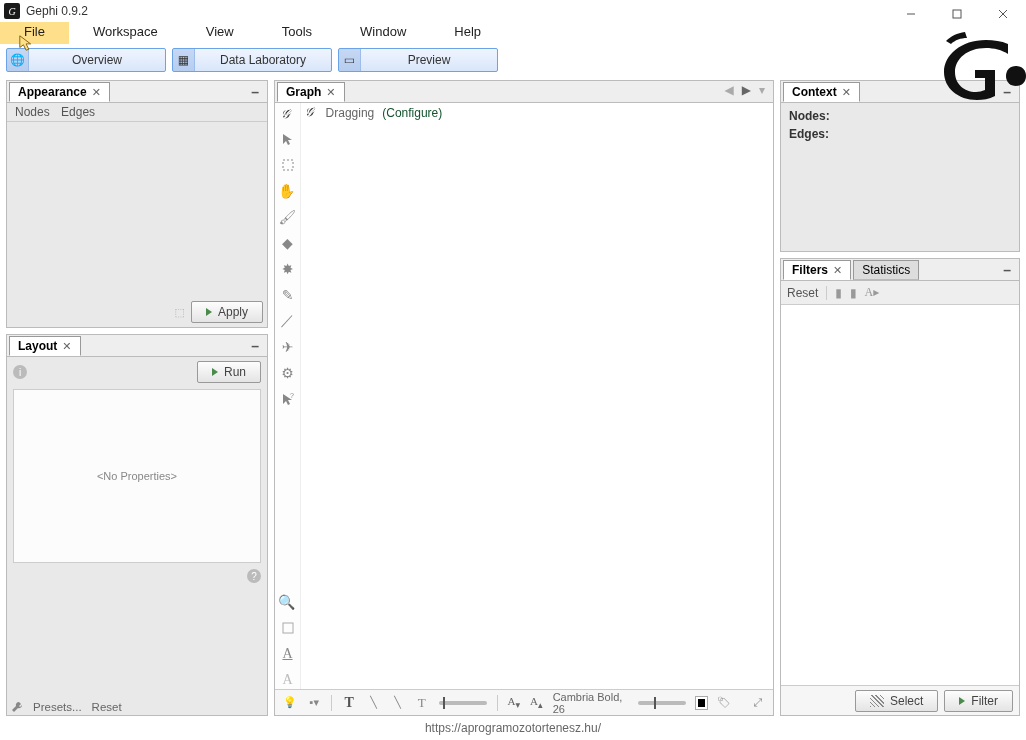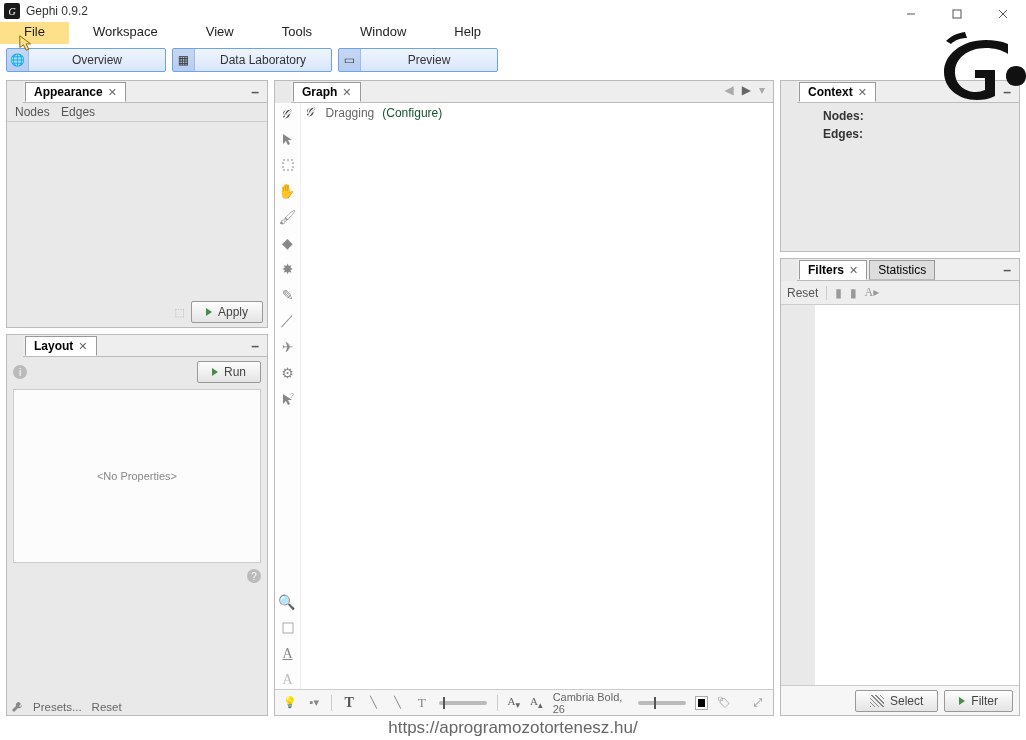--- a/index.html
+++ b/index.html
@@ -22,25 +22,25 @@
   .logo-area { position:absolute; right:0; top:30px; width:160px; height:72px; overflow:hidden; }
 
   .workspace { display:flex; padding:4px 6px 0 6px; gap:6px; height: calc(100% - 22px - 22px - 32px - 24px); }
   
   .col { display:flex; flex-direction:column; gap:6px; }
   .col-left { width:262px; }
   .col-mid { flex:1; }
   .col-right { width:240px; }
   
   .panel { border:1px solid #bbb; background:#e9e9e9; display:flex; flex-direction:column; }
-  .panel-tabs { display:flex; background:#eee; height:22px; border-bottom:1px solid #bbb; align-items:flex-end;margin-left:16px; }
+  .panel-tabs { display:flex; background:#eee; height:22px; border-bottom:1px solid #bbb; align-items:flex-end; }
   .ptab { display:flex; align-items:center; gap:5px; padding:2px 8px; font-size:12px; font-weight:bold; border:1px solid #999; border-bottom:1px solid #fff; background:#fff; height:20px; margin-left:2px; }
   .ptab.inactive { background:#ddd; border-bottom:1px solid #bbb; font-weight:normal; }
   .close-x { font-size:11px; font-weight:normal; color:#666; }
-  .panel-body { flex:1; background:#e9e9e9; position:relative;margin-left:34px; }
+  .panel-body { flex:1; background:#e9e9e9; position:relative; }
   .panel-body.white { background:#fff; }
   .min-btn { margin-left:auto; padding:2px 8px; font-size:14px; font-weight:bold; color:#555; }
 
   
   .appearance { height: 248px; }
   .app-subtabs { background:#e9e9e9; border-bottom:1px solid #ccc; padding:2px 4px; font-size:12px; color:#555; }
   .app-subtabs span { padding:2px 4px; }
   .app-bottom { position:absolute; bottom:4px; right:4px; left:4px; display:flex; gap:6px; justify-content:flex-end; align-items:center; }
   .btn { display:flex; align-items:center; justify-content:center; gap:6px; background:linear-gradient(#fdfdfd,#e4e4e4); border:1px solid #999; font-size:12px; color:#444; padding:3px 14px; border-radius:2px; }
   .play-tri { width:0; height:0; border-left:6px solid #4a8a4a; border-top:4px solid transparent; border-bottom:4px solid transparent; }
@@ -79,21 +79,21 @@
   .context-body { padding:6px 8px; font-size:12px; color:#333; }
   .context-body div { margin-bottom:4px; font-weight:bold; }
 
   
   .filters { flex:1; }
   .filters-subbar { height:24px; background:#eee; border-bottom:1px solid #ccc; display:flex; align-items:center; gap:8px; padding:0 6px; font-size:12px; color:#555; }
   .filters-body { flex:1; background:#fff; }
   .filters-bottom { height:30px; border-top:1px solid #ccc; background:#f6f6f6; display:flex; justify-content:flex-end; gap:6px; padding:4px 6px; align-items:center; }
   .hatch-ic { width:14px; height:12px; background:repeating-linear-gradient(45deg,#888,#888 1px,transparent 1px,transparent 3px); }
 
-  .footer { position:absolute; bottom:0; left:0; right:0; height:24px; display:flex; align-items:center; justify-content:center; font-size:17px; color:#666; background:#fff; }
+  .footer { position:absolute; bottom:0; left:0; right:0; height:24px; display:flex; align-items:center; justify-content:center; font-size:12px; color:#666; background:#fff; }
 
   svg { display:block; }
 </style>
 </head>
 <body>
 
 <div class="titlebar">
   <div class="app-icon">G</div>
   <span>Gephi 0.9.2</span>
   <div class="win-controls">

